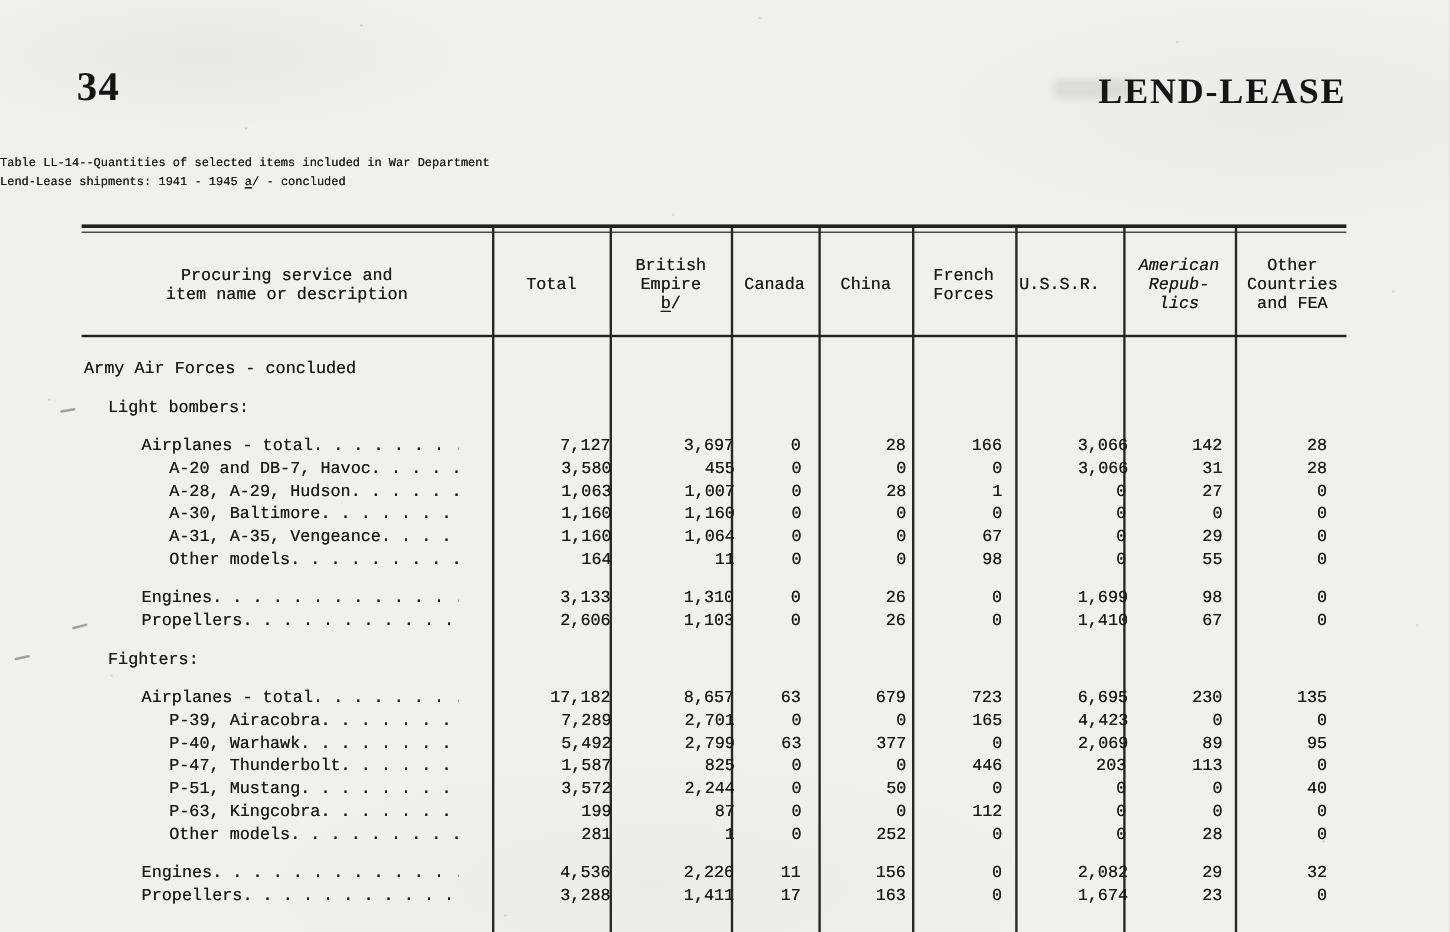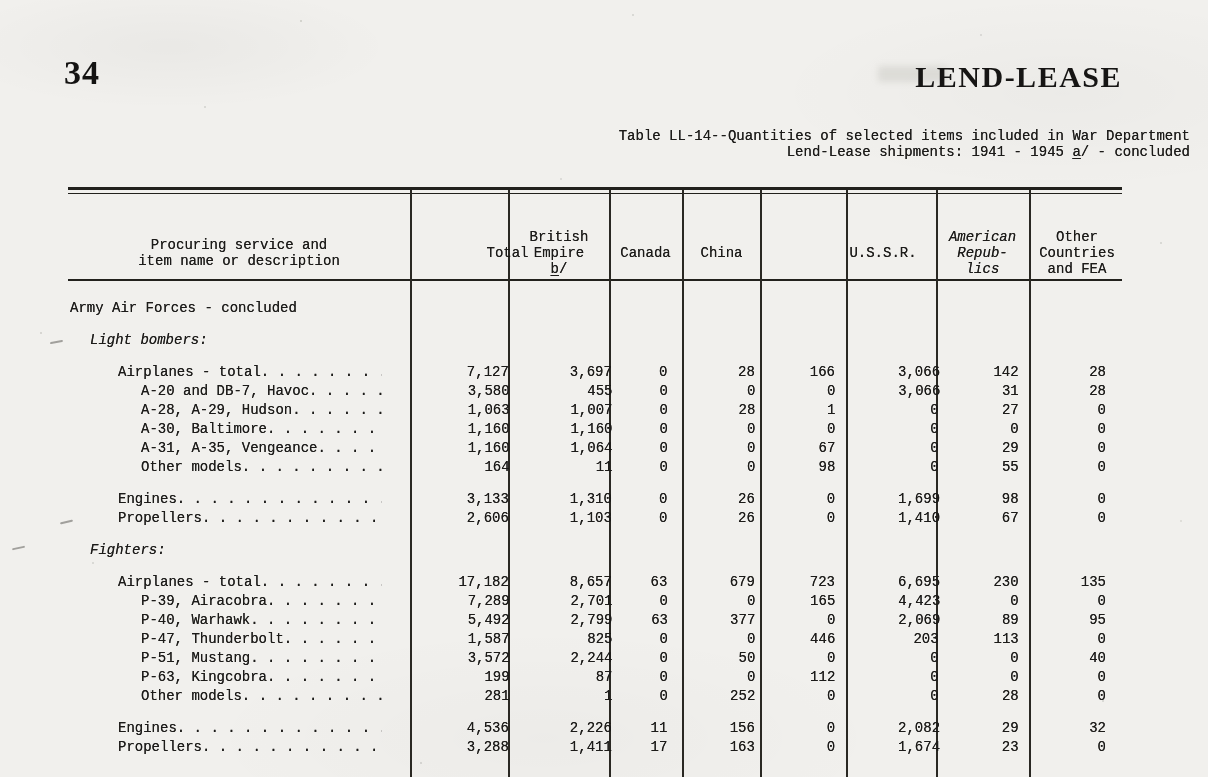--- a/index.html
+++ b/index.html
@@ -28,41 +28,41 @@
     position:absolute;right:86px;top:60px;
     font-family:"Liberation Serif","DejaVu Serif",serif;
     font-weight:bold;font-size:30px;letter-spacing:1.5px;color:#161514;
   }
   .ghost-smudge{
     position:absolute;right:260px;top:66px;width:70px;height:16px;
     background:rgba(140,138,130,0.18);filter:blur(3px);border-radius:3px;
   }
   .table-title{
     position:absolute;left:0;top:129px;width:1190px;
-    text-align:right;font-size:14px;line-height:15.5px;
+    text-align:left;font-size:10px;line-height:15.5px;
   }
   .fnote{ text-decoration:underline; text-underline-offset:2px; }
 
   
   .rule{ position:absolute;background:#22211d; }
   .rule-top-a{ left:68px;top:187px;width:1054px;height:3px; }
   .rule-top-b{ left:68px;top:193px;width:1054px;height:1px; }
   .rule-head-bottom{ left:68px;top:279px;width:1054px;height:2px; }
   .vline{ position:absolute;top:190px;height:587px;width:2px;background:#2a2823; }
   .vl-1{left:410px}.vl-2{left:508px}.vl-3{left:609px}.vl-4{left:682px}
   .vl-5{left:760px}.vl-6{left:846px}.vl-7{left:936px}.vl-8{left:1029px}
 
   
   .hcell{
-    position:absolute;top:212px;height:82px;
+    position:absolute;top:197px;height:82px;
     display:flex;flex-direction:column;align-items:center;justify-content:center;
     font-size:14px;line-height:16px;text-align:center;
   }
   .h-item{left:68px;width:342px;}
-  .h-total{left:411px;width:97px;padding-left:48px;}
+  .h-total{left:411px;width:97px;}
   .h-british{left:510px;width:98px;}
   .h-canada{left:610px;width:71px;}
   .h-china{left:684px;width:75px;}
   .h-french{left:761px;width:84px;}
   .h-ussr{left:847px;width:72px;}
   .h-american{left:937px;width:91px;font-style:italic;}
   .h-other{left:1030px;width:94px;}
 
   
   .tbody{
@@ -76,21 +76,21 @@
   .c0{ width:342px;display:flex; }
   .num{ text-align:right; }
   .c1{width:98px;padding-right:25px;margin-left:48px;}
   .c2{width:101px;padding-right:18px;}
   .c3{width:73px;padding-right:33px;}
   .c4{width:78px;padding-right:20px;}
   .c5{width:86px;padding-right:22px;}
   .c6{width:90px;padding-right:6px;padding-left:41px;}
   .c7{width:93px;padding-right:15px;padding-left:16px;}
   .c8{width:96px;padding-right:19px;}
-  .ind0{padding-left:2px;}.ind1{padding-left:22px;font-style:italic;}
+  .ind0{padding-left:2px;}.ind1{padding-left:22px;}
   .ind2{padding-left:50px;}.ind3{padding-left:73px;}
   .lbl{ flex:0 0 auto; }
   .leader{ flex:1 1 auto;overflow:hidden;white-space:nowrap;margin-right:10px; }
 
   
   .artifact-dash{ position:absolute;width:13px;height:2px;background:rgba(82,80,75,0.5);border-radius:1px; }
   .ad-1{left:50px;top:341px;transform:rotate(-10deg);}
   .ad-2{left:60px;top:521px;transform:rotate(-14deg);}
   .ad-3{left:12px;top:547px;transform:rotate(-12deg);}
   .specks{
@@ -147,20 +147,24 @@
     <span>Canada</span>
   </div>
   <div class="hcell h-british typed">
     <span>British</span>
     <span>Empire</span>
     <span><span class="fnote">b</span><span>/</span></span>
   </div>
   <div class="hcell h-china typed">
     <span>China</span>
   </div>
+  <div class="hcell h-french typed">
+    <span>French</span>
+    <span>Forces</span>
+  </div>
   <div class="hcell h-ussr typed">
     <span>U.S.S.R.</span>
   </div>
   <div class="hcell h-american typed">
     <span>American</span>
     <span>Repub-</span>
     <span>lics</span>
   </div>
   <div class="hcell h-other typed">
     <span>Other</span>

